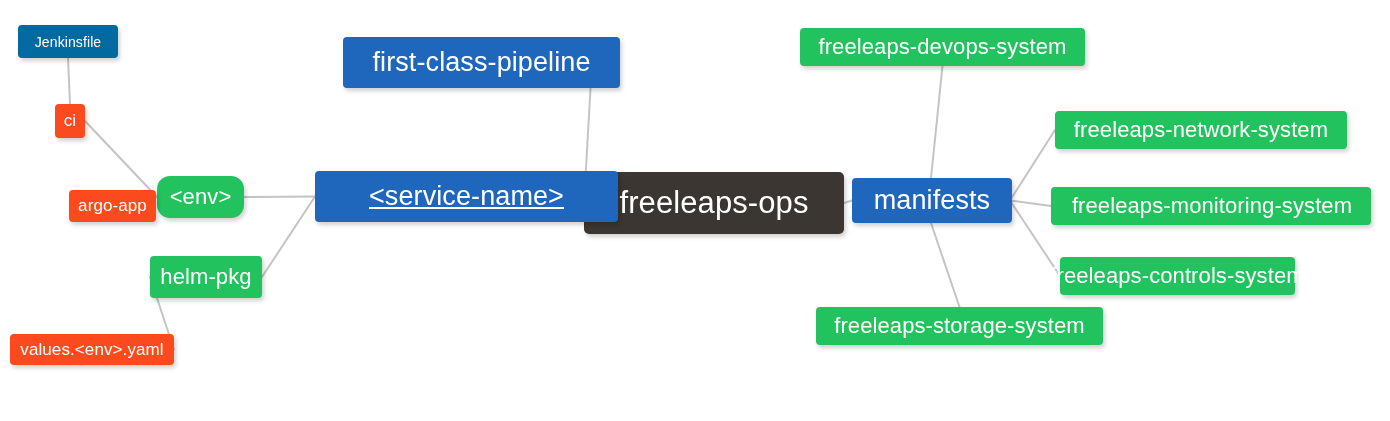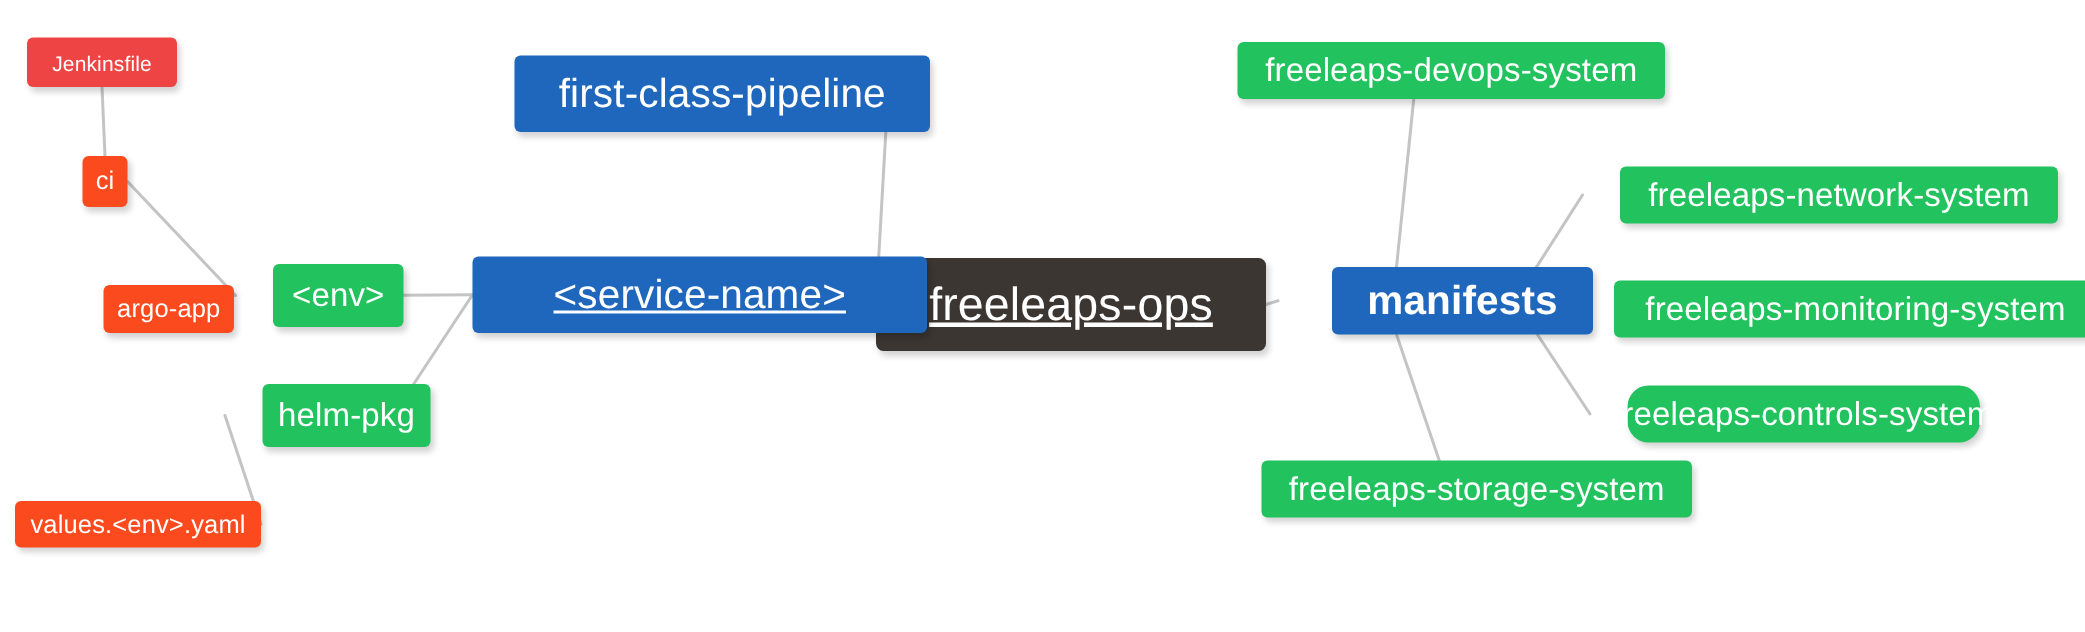--- a/index.html
+++ b/index.html
@@ -26,21 +26,20 @@
     box-shadow:2px 3px 4px rgba(0,0,0,0.18);
     letter-spacing:0.1px;
     z-index:5;
   }
 
   
   .lvl-root{
     font-size:31px;
     border-radius:5px;
     padding:0 24px;
-    text-decoration:underline;
   }
   .lvl-1{
     font-size:27px;
     padding:0 18px;
   }
   .lvl-2{
     font-size:22px;
     padding:0 14px;
   }
   .lvl-3{
@@ -50,23 +49,23 @@
   }
   .lvl-4{
     font-size:14px;
     padding:0 9px;
     border-radius:4px;
   }
 
   
   .c-dark{background:#3b3632;}
   .c-blue{background:#1f66bd;}
-  .c-green{background:#22c35e;margin-left:25px;}
+  .c-green{background:#22c35e;}
   .c-red{background:#fb4a1e;}
-  .c-orange{background:#ef4444;}
+  .c-orange{background:#0369a1;}
 </style>
 </head>
 <body>
 
 <div id="canvas">
 
   <svg id="edges" viewBox="0 0 1390 421" xmlns="http://www.w3.org/2000/svg">
       <line x1="584" y1="203" x2="592" y2="62.5" stroke="#c4c4c4" stroke-width="2" stroke-linecap="round"></line>
       <line x1="584" y1="203" x2="572" y2="196.5" stroke="#c4c4c4" stroke-width="2" stroke-linecap="round"></line>
       <line x1="844" y1="203" x2="852" y2="200.5" stroke="#c4c4c4" stroke-width="2" stroke-linecap="round"></line>
@@ -85,24 +84,24 @@
 
 <div class="node c-dark lvl-root" style="left: 584px; top: 172px; width: 260px; height: 62px;">
       <span>freeleaps-ops</span>
     </div>
     <div class="node c-blue lvl-1" style="left: 315px; top: 37px; width: 277px; height: 51px; margin-left: 28px;">
       <span>first-class-pipeline</span>
     </div>
     <div class="node c-blue lvl-1" style="left: 315px; top: 171px; width: 303px; height: 51px; text-decoration: underline;">
       <span>&lt;service-name&gt;</span>
     </div>
-    <div class="node c-blue lvl-1" style="left: 888px; top: 178px; width: 174px; height: 45px; font-weight: bold;">
+    <div class="node c-blue lvl-1" style="left: 852px; top: 178px; width: 160px; height: 45px;">
       <span>manifests</span>
     </div>
-    <div class="node c-green lvl-2" style="left: 157px; top: 176px; width: 87px; height: 42px;">
+    <div class="node c-green lvl-2" style="left: 157px; top: 176px; width: 87px; height: 42px; border-radius: 13px;">
       <span>&lt;env&gt;</span>
     </div>
     <div class="node c-green lvl-2" style="left: 150px; top: 256px; width: 112px; height: 42px;">
       <span>helm-pkg</span>
     </div>
     <div class="node c-red lvl-3" style="left: 55px; top: 104px; width: 30px; height: 34px;">
       <span>ci</span>
     </div>
     <div class="node c-red lvl-3" style="left: 33px; top: 190px; width: 87px; height: 32px; margin-left: 36px;">
       <span>argo-app</span>
@@ -115,19 +114,19 @@
     </div>
     <div class="node c-green lvl-2" style="left: 800px; top: 28px; width: 285px; height: 38px;">
       <span>freeleaps-devops-system</span>
     </div>
     <div class="node c-green lvl-2" style="left: 1055px; top: 111px; width: 292px; height: 38px;">
       <span>freeleaps-network-system</span>
     </div>
     <div class="node c-green lvl-2" style="left: 1051px; top: 187px; width: 320px; height: 38px; padding-left: 16px;">
       <span>freeleaps-monitoring-system</span>
     </div>
-    <div class="node c-green lvl-2" style="left: 1060px; top: 257px; width: 235px; height: 38px; border-radius: 14px;">
+    <div class="node c-green lvl-2" style="left: 1060px; top: 257px; width: 235px; height: 38px;">
       <span>freeleaps-controls-system</span>
     </div>
     <div class="node c-green lvl-2" style="left: 816px; top: 307px; width: 287px; height: 38px;">
       <span>freeleaps-storage-system</span>
     </div>
   </div>
 
 </body></html>

